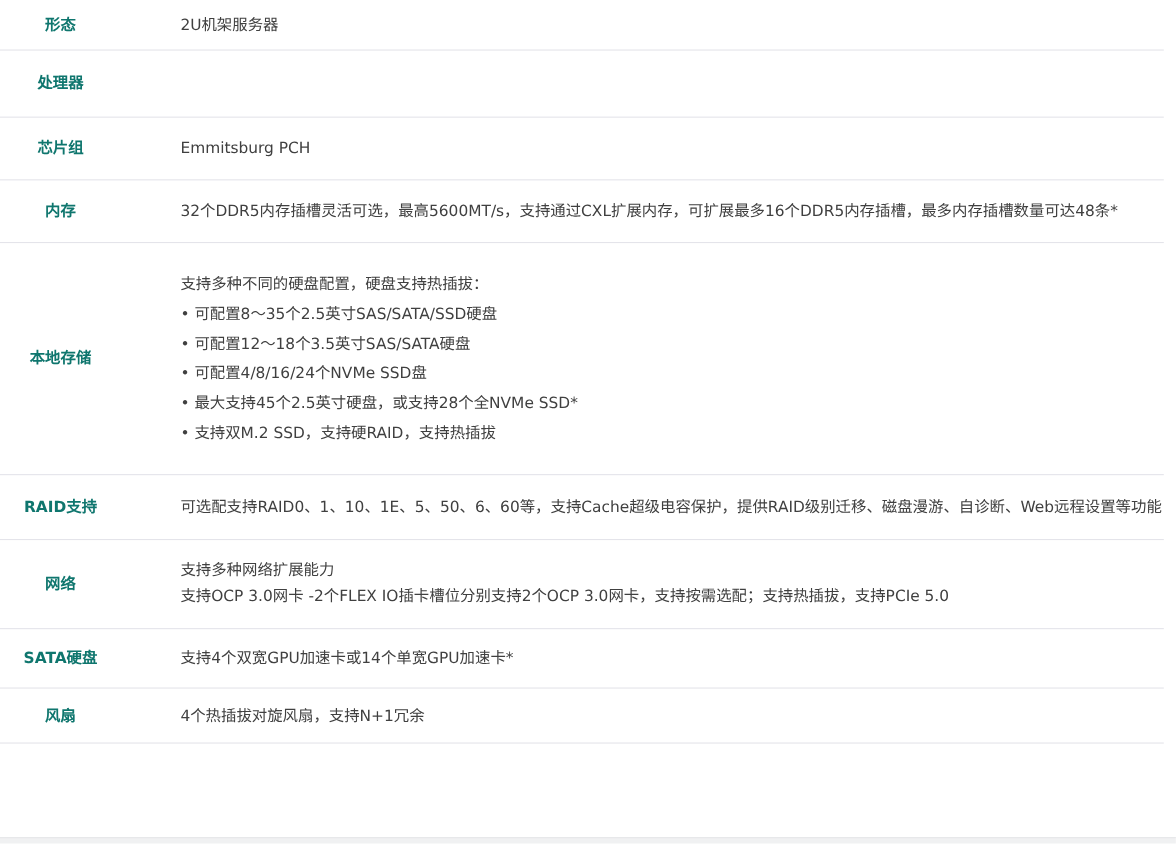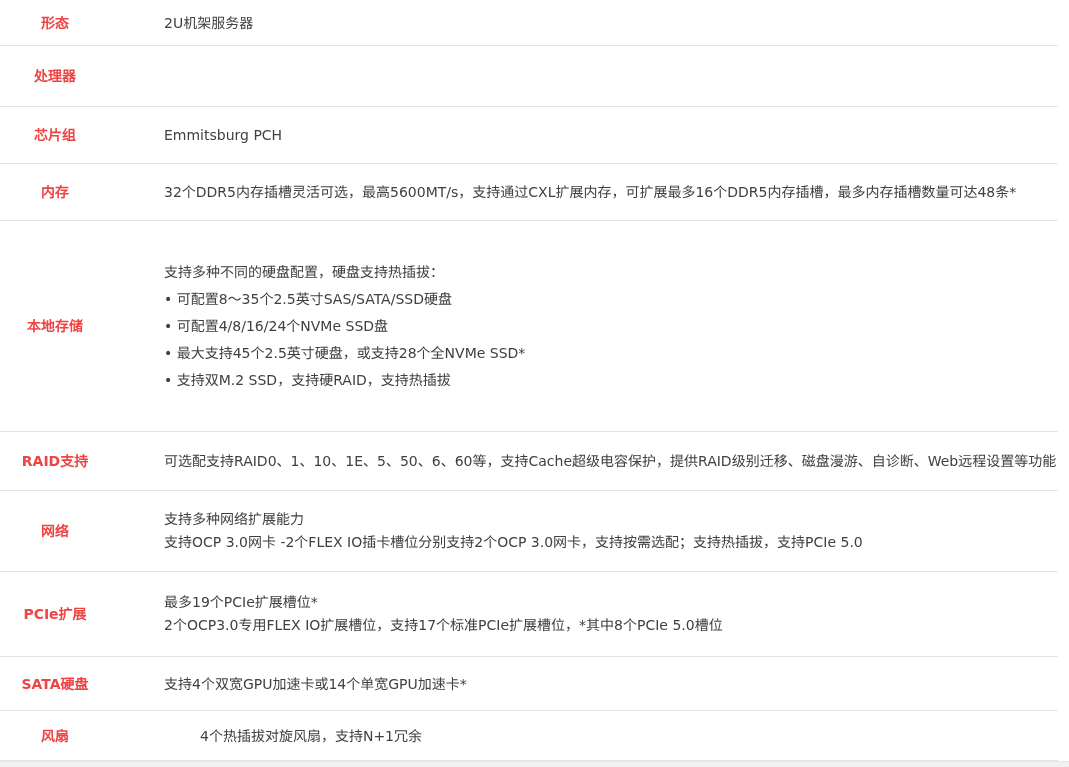--- a/index.html
+++ b/index.html
@@ -23,21 +23,21 @@
     display: flex;
     align-items: center;
     box-sizing: border-box;
     border-bottom: 1px solid #e4e4ea;
   }
   .spec-label {
     width: 110px;
     flex-shrink: 0;
     text-align: center;
     font-weight: bold;
-    color: #ef4444;
+    color: #0f766e;
     line-height: 20px;
   }
   .spec-value {
     margin-left: 54px;
     flex: 1;
     min-width: 0;
   }
   .spec-line {
     line-height: 20px;
     white-space: nowrap;
@@ -50,21 +50,21 @@
   
   .row-form    { height: 46px; }
   .row-cpu     { height: 61px; justify-content: space-between; }
   .row-chipset { height: 57px; }
   .row-memory  { height: 57px; }
   .row-storage { height: 211px; }
   .row-raid    { height: 59px; }
   .row-network { height: 81px; }
   .row-pcie    { height: 85px; }
   .row-gpu     { height: 54px; }
-  .row-fan     { height: 50px; gap: 36px; }
+  .row-fan     { height: 50px; }
 
   .row-storage .spec-line { margin-bottom: 7px; }
   .row-storage .spec-line:nth-child(6),
   .row-storage .spec-line:last-child { margin-bottom: 0; }
 
   .row-network .spec-line,
   .row-pcie .spec-line { line-height: 23px; }
 
   .bottom-strip {
     position: absolute;
@@ -105,20 +105,21 @@
     <div class="spec-value">
       <div class="spec-line">32个DDR5内存插槽灵活可选，最高5600MT/s，支持通过CXL扩展内存，可扩展最多16个DDR5内存插槽，最多内存插槽数量可达48条*</div>
     </div>
   </div>
 
   <div class="spec-row row-storage">
     <div class="spec-label">本地存储</div>
     <div class="spec-value">
       <div class="spec-line">支持多种不同的硬盘配置，硬盘支持热插拔：</div>
       <div class="spec-line">• 可配置8～35个2.5英寸SAS/SATA/SSD硬盘</div>
+      <div class="spec-line">• 可配置12～18个3.5英寸SAS/SATA硬盘</div>
       <div class="spec-line">• 可配置4/8/16/24个NVMe SSD盘</div>
       <div class="spec-line">• 最大支持45个2.5英寸硬盘，或支持28个全NVMe SSD*</div>
       <div class="spec-line">• 支持双M.2 SSD，支持硬RAID，支持热插拔</div>
     </div>
   </div>
 
   <div class="spec-row row-raid">
     <div class="spec-label">RAID支持</div>
     <div class="spec-value">
       <div class="spec-line">可选配支持RAID0、1、10、1E、5、50、6、60等，支持Cache超级电容保护，提供RAID级别迁移、磁盘漫游、自诊断、Web远程设置等功能</div>
@@ -126,27 +127,20 @@
   </div>
 
   <div class="spec-row row-network">
     <div class="spec-label">网络</div>
     <div class="spec-value">
       <div class="spec-line">支持多种网络扩展能力</div>
       <div class="spec-line">支持OCP 3.0网卡 -2个FLEX IO插卡槽位分别支持2个OCP 3.0网卡，支持按需选配；支持热插拔，支持PCIe 5.0</div>
     </div>
   </div>
 
-  <div class="spec-row row-pcie">
-    <div class="spec-label">PCIe扩展</div>
-    <div class="spec-value">
-      <div class="spec-line">最多19个PCIe扩展槽位*</div>
-      <div class="spec-line">2个OCP3.0专用FLEX IO扩展槽位，支持17个标准PCIe扩展槽位，*其中8个PCIe 5.0槽位</div>
-    </div>
-  </div>
 
   <div class="spec-row row-gpu">
     <div class="spec-label">SATA硬盘</div>
     <div class="spec-value">
       <div class="spec-line">支持4个双宽GPU加速卡或14个单宽GPU加速卡*</div>
     </div>
   </div>
 
   <div class="spec-row row-fan">
     <div class="spec-label">风扇</div>

